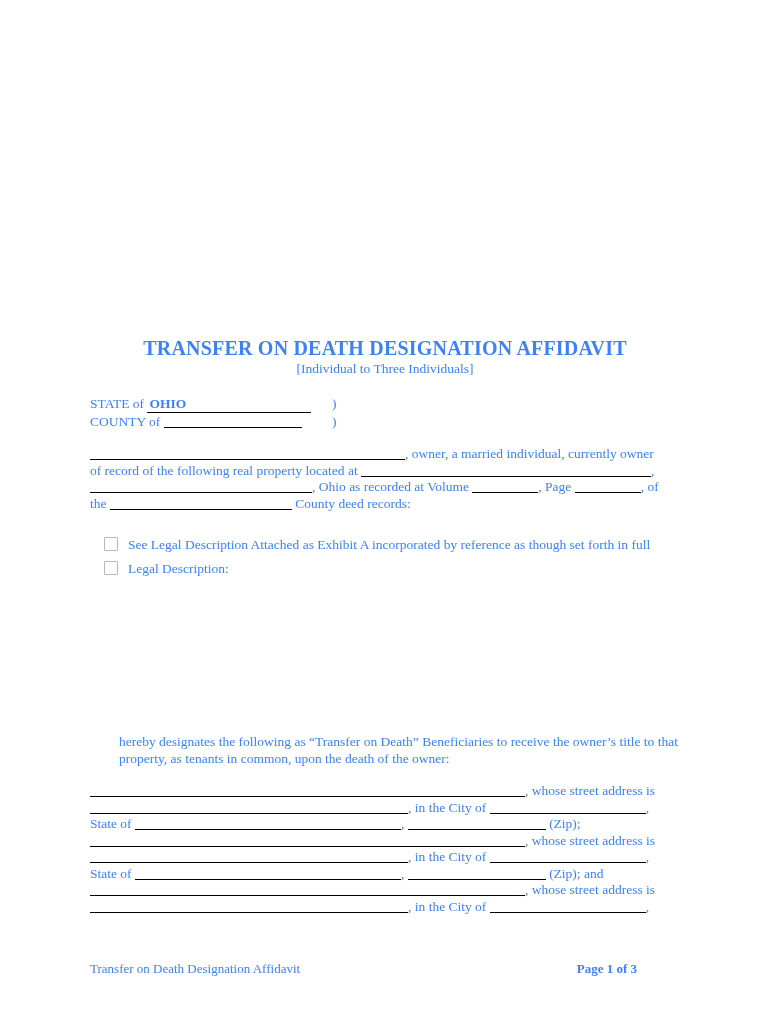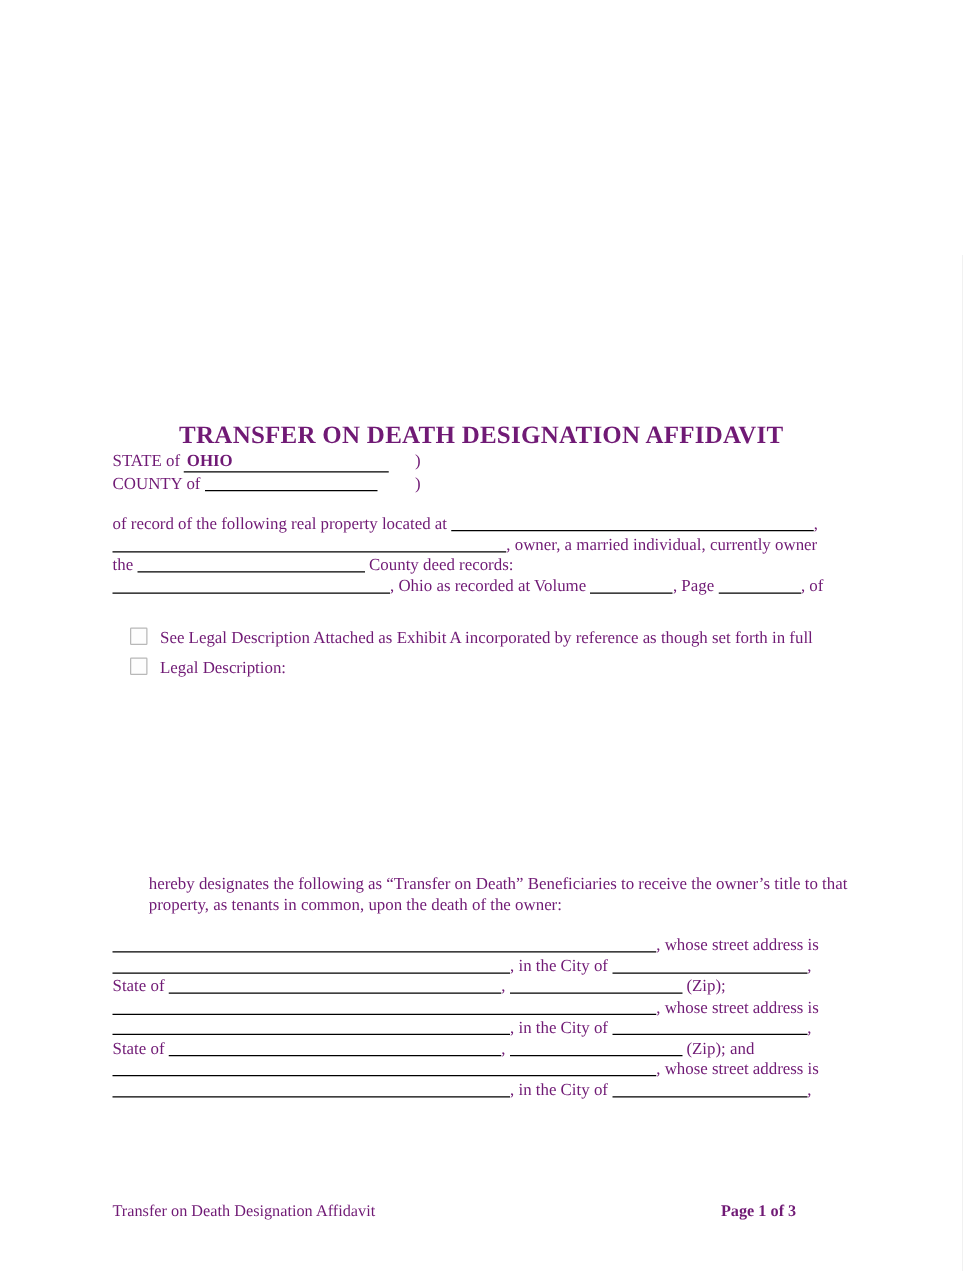--- a/index.html
+++ b/index.html
@@ -4,21 +4,21 @@
 <style>
   html, body { margin: 0; padding: 0; background: #e8e8e8; }
   .page {
     position: relative;
     width: 770px;
     height: 1024px;
     margin: 0 auto;
     background: #ffffff;
     font-family: "Liberation Serif", "DejaVu Serif", serif;
     font-size: 13.5px;
-    color: #701a75;
+    color: #3b82f6;
     overflow: hidden;
   }
   .content {
     position: absolute;
     left: 90px;
     right: 90px;
     top: 336px;
   }
   .doc-title {
     margin: 0;
@@ -80,47 +80,48 @@
     font-weight: bold;
   }
 </style>
 </head>
 <body>
 
 <div class="page">
   <div class="content">
 
     <h1 class="doc-title">TRANSFER ON DEATH DESIGNATION AFFIDAVIT</h1>
+    <div class="doc-subtitle">[Individual to Three Individuals]</div>
 
     <div class="sline">
       <span class="fixw"><span>STATE of</span>
         <span class="ul-group" style="width:162px"><span>OHIO</span></span></span><span>)</span>
     </div>
     <div class="sline">
       <span class="fixw"><span>COUNTY of</span>
         <span class="blank" style="width:138px"></span></span><span>)</span>
     </div>
 
     <div class="owner-par">
       <div class="line">
+        <span class="blank" style="width:315px"></span><span>, owner, a married individual, currently owner</span>
+      </div>
+      <div class="line">
         <span>of record of the following real property located at</span>
         <span class="blank" style="width:290px"></span><span>,</span>
       </div>
       <div class="line">
-        <span class="blank" style="width:315px"></span><span>, owner, a married individual, currently owner</span>
+        <span class="blank" style="width:222px"></span><span>, Ohio as recorded at Volume</span>
+        <span class="blank" style="width:66px"></span><span>, Page</span>
+        <span class="blank" style="width:66px"></span><span>, of</span>
       </div>
       <div class="line">
         <span>the</span>
         <span class="blank" style="width:182px"></span>
         <span>County deed records:</span>
-      </div>
-      <div class="line">
-        <span class="blank" style="width:222px"></span><span>, Ohio as recorded at Volume</span>
-        <span class="blank" style="width:66px"></span><span>, Page</span>
-        <span class="blank" style="width:66px"></span><span>, of</span>
       </div>
     </div>
 
     <div class="checkbox-section">
       <div class="checkbox-row">
         <span class="checkbox"></span><span>See Legal Description Attached as Exhibit A incorporated by reference as though set forth in full</span>
       </div>
       <div class="checkbox-row">
         <span class="checkbox"></span><span>Legal Description:</span>
       </div>

